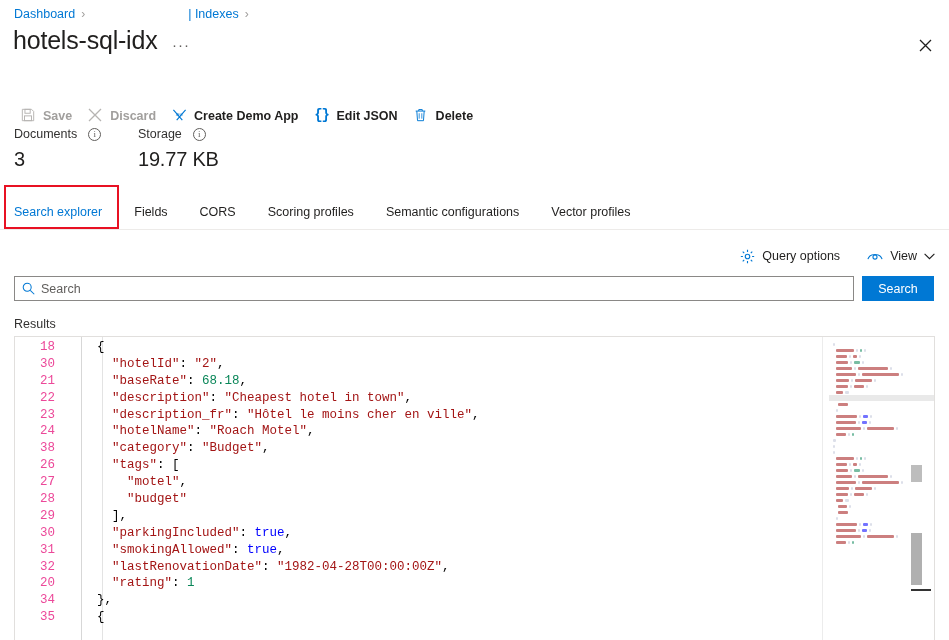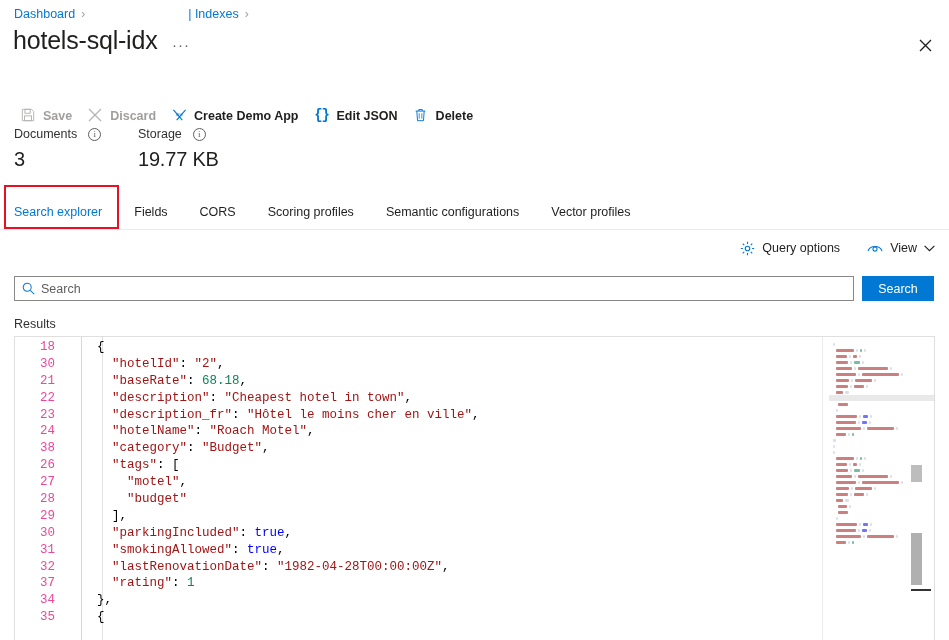--- a/index.html
+++ b/index.html
@@ -102,21 +102,21 @@
   }
   .annot-box {
     position: absolute; left: 4px; top: 185px;
     width: 115px; height: 44px;
     border: 2px solid #e81123; pointer-events: none;
   }
 
   
   .qrow {
     position: absolute; right: 14px; top: 240px;
-    display: flex; align-items: flex-start; height: 24px;
+    display: flex; align-items: flex-end; height: 24px;
   }
   .qitem {
     display: flex; align-items: center; cursor: pointer;
     font-size: 12.5px; color: #201f1e; margin-left: 26px;
   }
   .qico {
     width: 18px; height: 16px; margin-right: 6px;
     display: flex; align-items: center; justify-content: center;
     color: #0078d4;
   }
@@ -353,21 +353,21 @@
           <div class="code-line"><span class="ln">23</span><span class="code-txt"><span class="k">      "description_fr"</span><span class="p">: </span><span class="s">"Hôtel le moins cher en ville"</span><span class="p">,</span></span></div>
           <div class="code-line"><span class="ln">24</span><span class="code-txt"><span class="k">      "hotelName"</span><span class="p">: </span><span class="s">"Roach Motel"</span><span class="p">,</span></span></div>
           <div class="code-line"><span class="ln">38</span><span class="code-txt"><span class="k">      "category"</span><span class="p">: </span><span class="s">"Budget"</span><span class="p">,</span></span></div>
           <div class="code-line"><span class="ln">26</span><span class="code-txt"><span class="k">      "tags"</span><span class="p">: [</span></span></div>
           <div class="code-line"><span class="ln">27</span><span class="code-txt"><span class="s">        "motel"</span><span class="p">,</span></span></div>
           <div class="code-line"><span class="ln">28</span><span class="code-txt"><span class="s">        "budget"</span></span></div>
           <div class="code-line"><span class="ln">29</span><span class="code-txt"><span class="p">      ],</span></span></div>
           <div class="code-line"><span class="ln">30</span><span class="code-txt"><span class="k">      "parkingIncluded"</span><span class="p">: </span><span class="b">true</span><span class="p">,</span></span></div>
           <div class="code-line"><span class="ln">31</span><span class="code-txt"><span class="k">      "smokingAllowed"</span><span class="p">: </span><span class="b">true</span><span class="p">,</span></span></div>
           <div class="code-line"><span class="ln">32</span><span class="code-txt"><span class="k">      "lastRenovationDate"</span><span class="p">: </span><span class="s">"1982-04-28T00:00:00Z"</span><span class="p">,</span></span></div>
-          <div class="code-line"><span class="ln">37</span><span class="code-txt"><span class="k">      "rating"</span><span class="p">: </span><span class="n">1</span></span></div>
+          <div class="code-line"><span class="ln">20</span><span class="code-txt"><span class="k">      "rating"</span><span class="p">: </span><span class="n">1</span></span></div>
           <div class="code-line"><span class="ln">34</span><span class="code-txt"><span class="p">    },</span></span></div>
           <div class="code-line"><span class="ln">35</span><span class="code-txt"><span class="p">    {</span></span></div>
         </div>
     </div>
     <div class="minimap">
       <div class="mm-inner" id="mm-inner">
           <div class="mm-row">
             <span style="width: 4.4px; flex: 0 0 auto;"></span>
             <span class="mm-seg" style="width: 2px; background: rgb(154, 164, 192); opacity: 0.35;"></span>
           </div>

